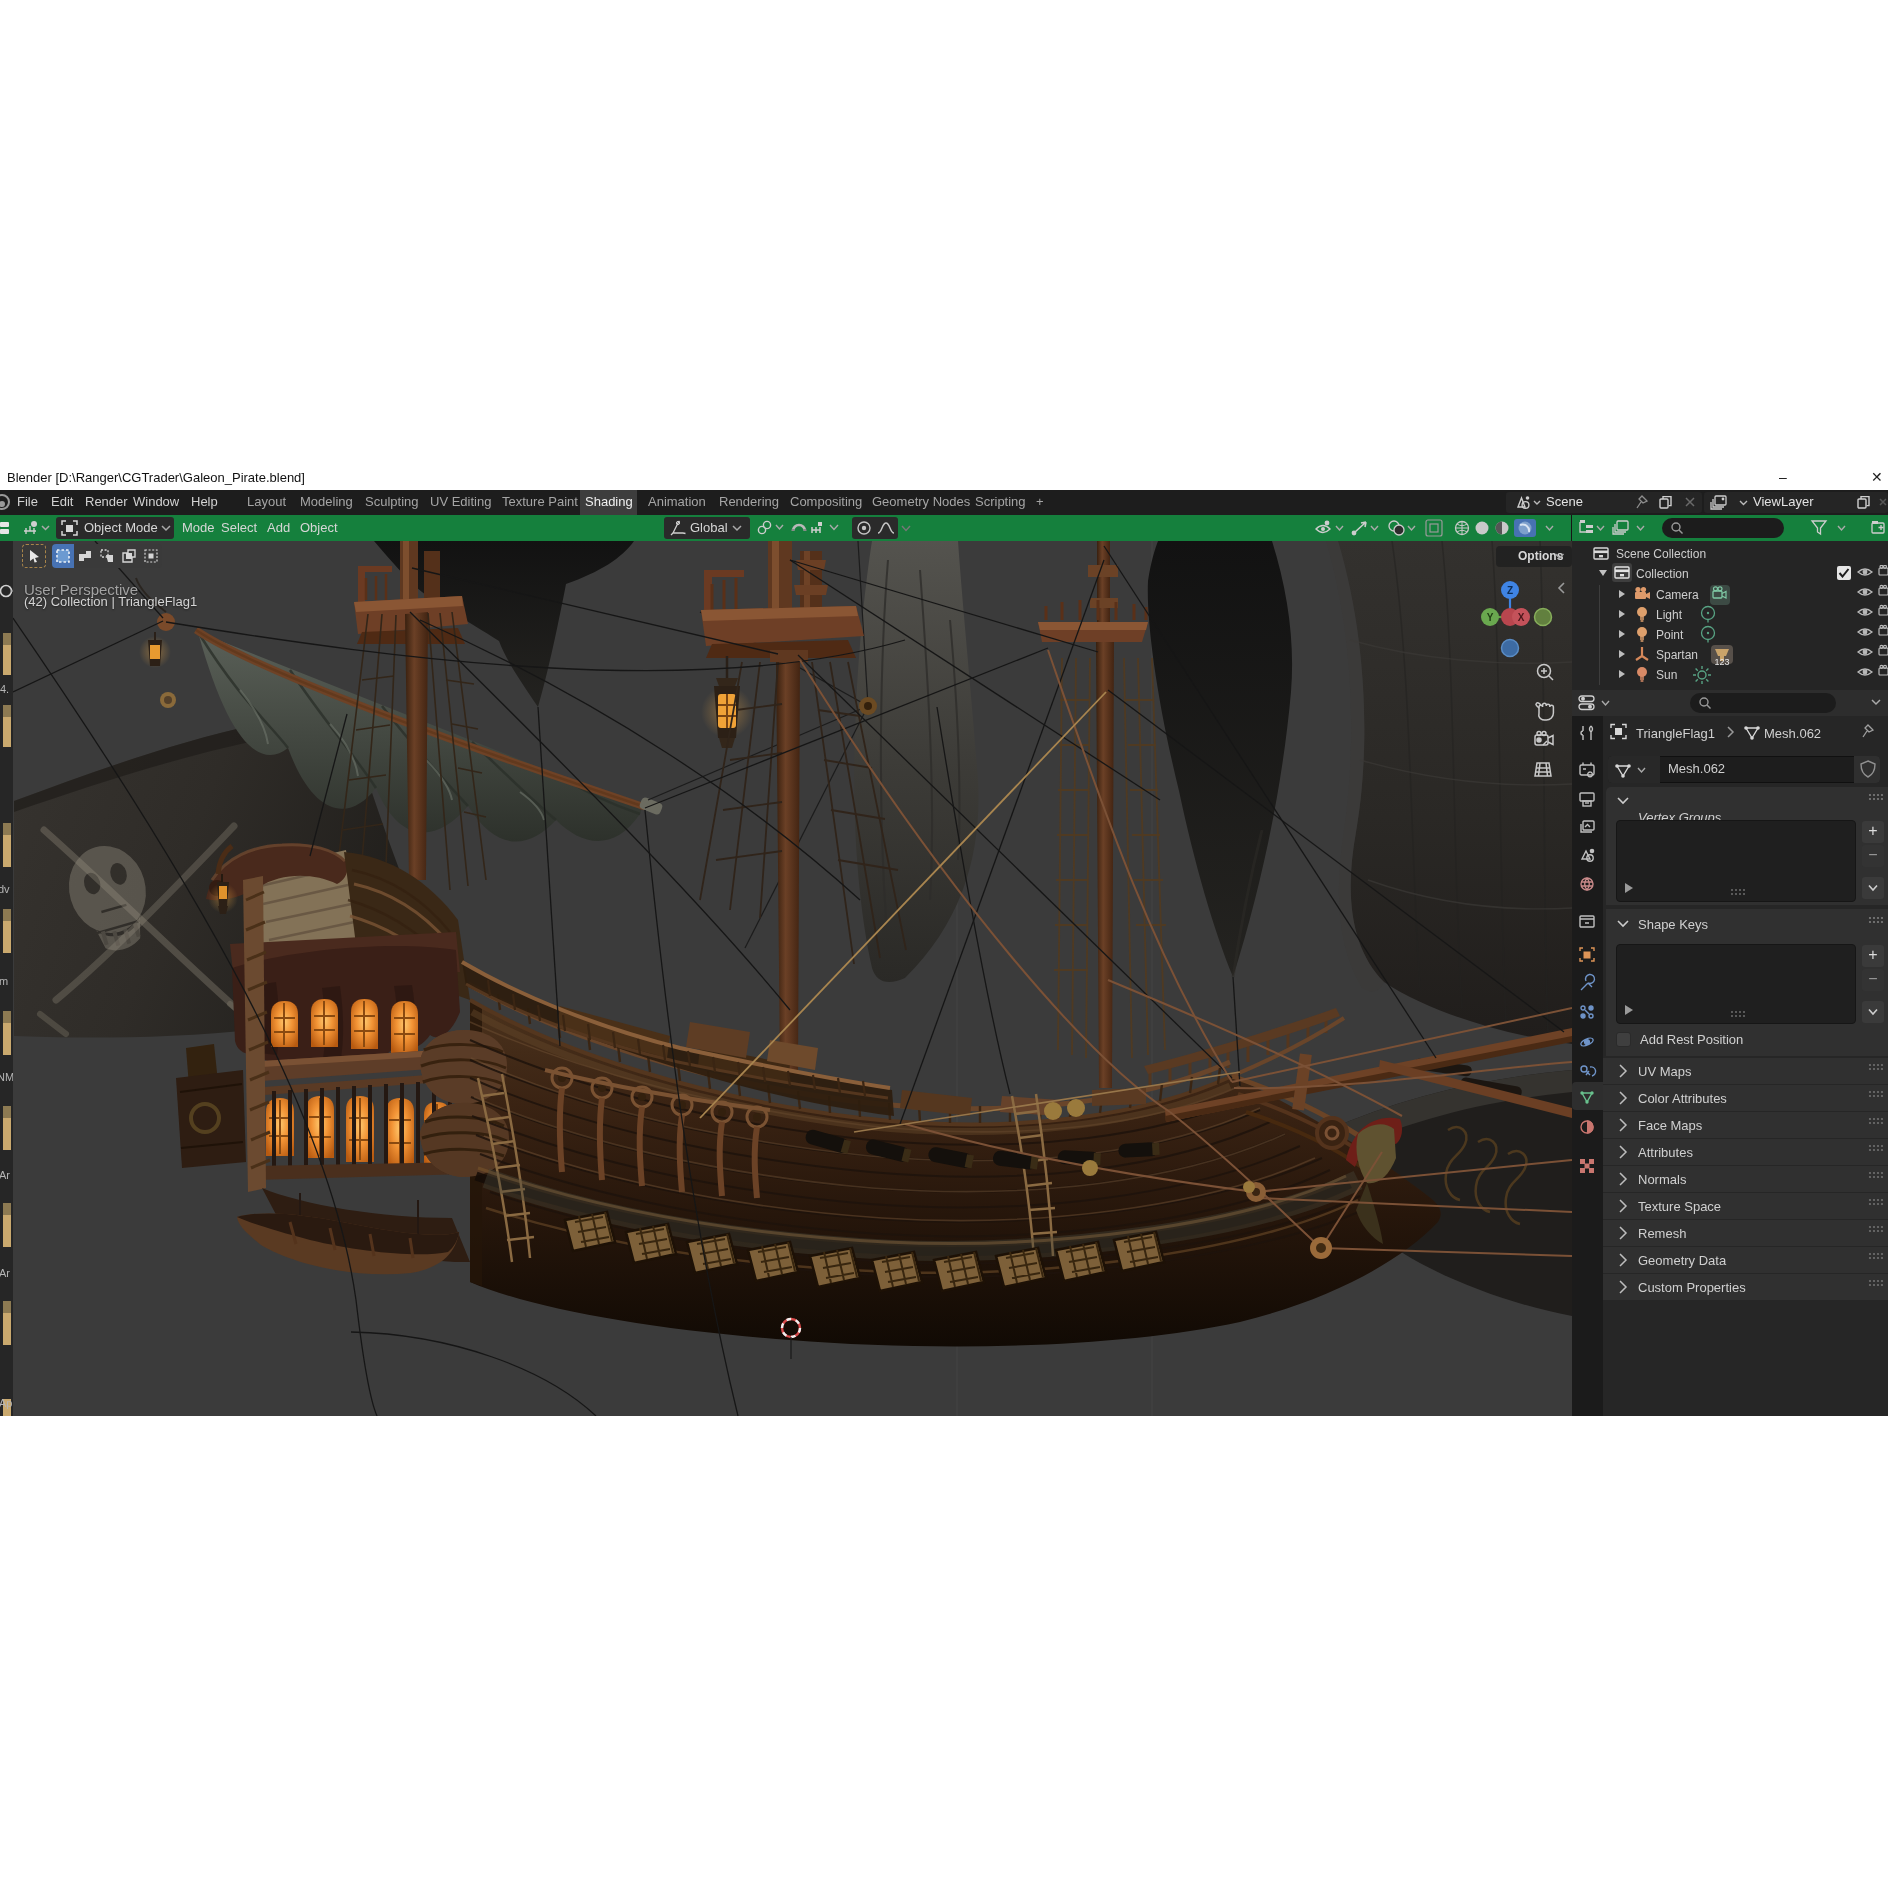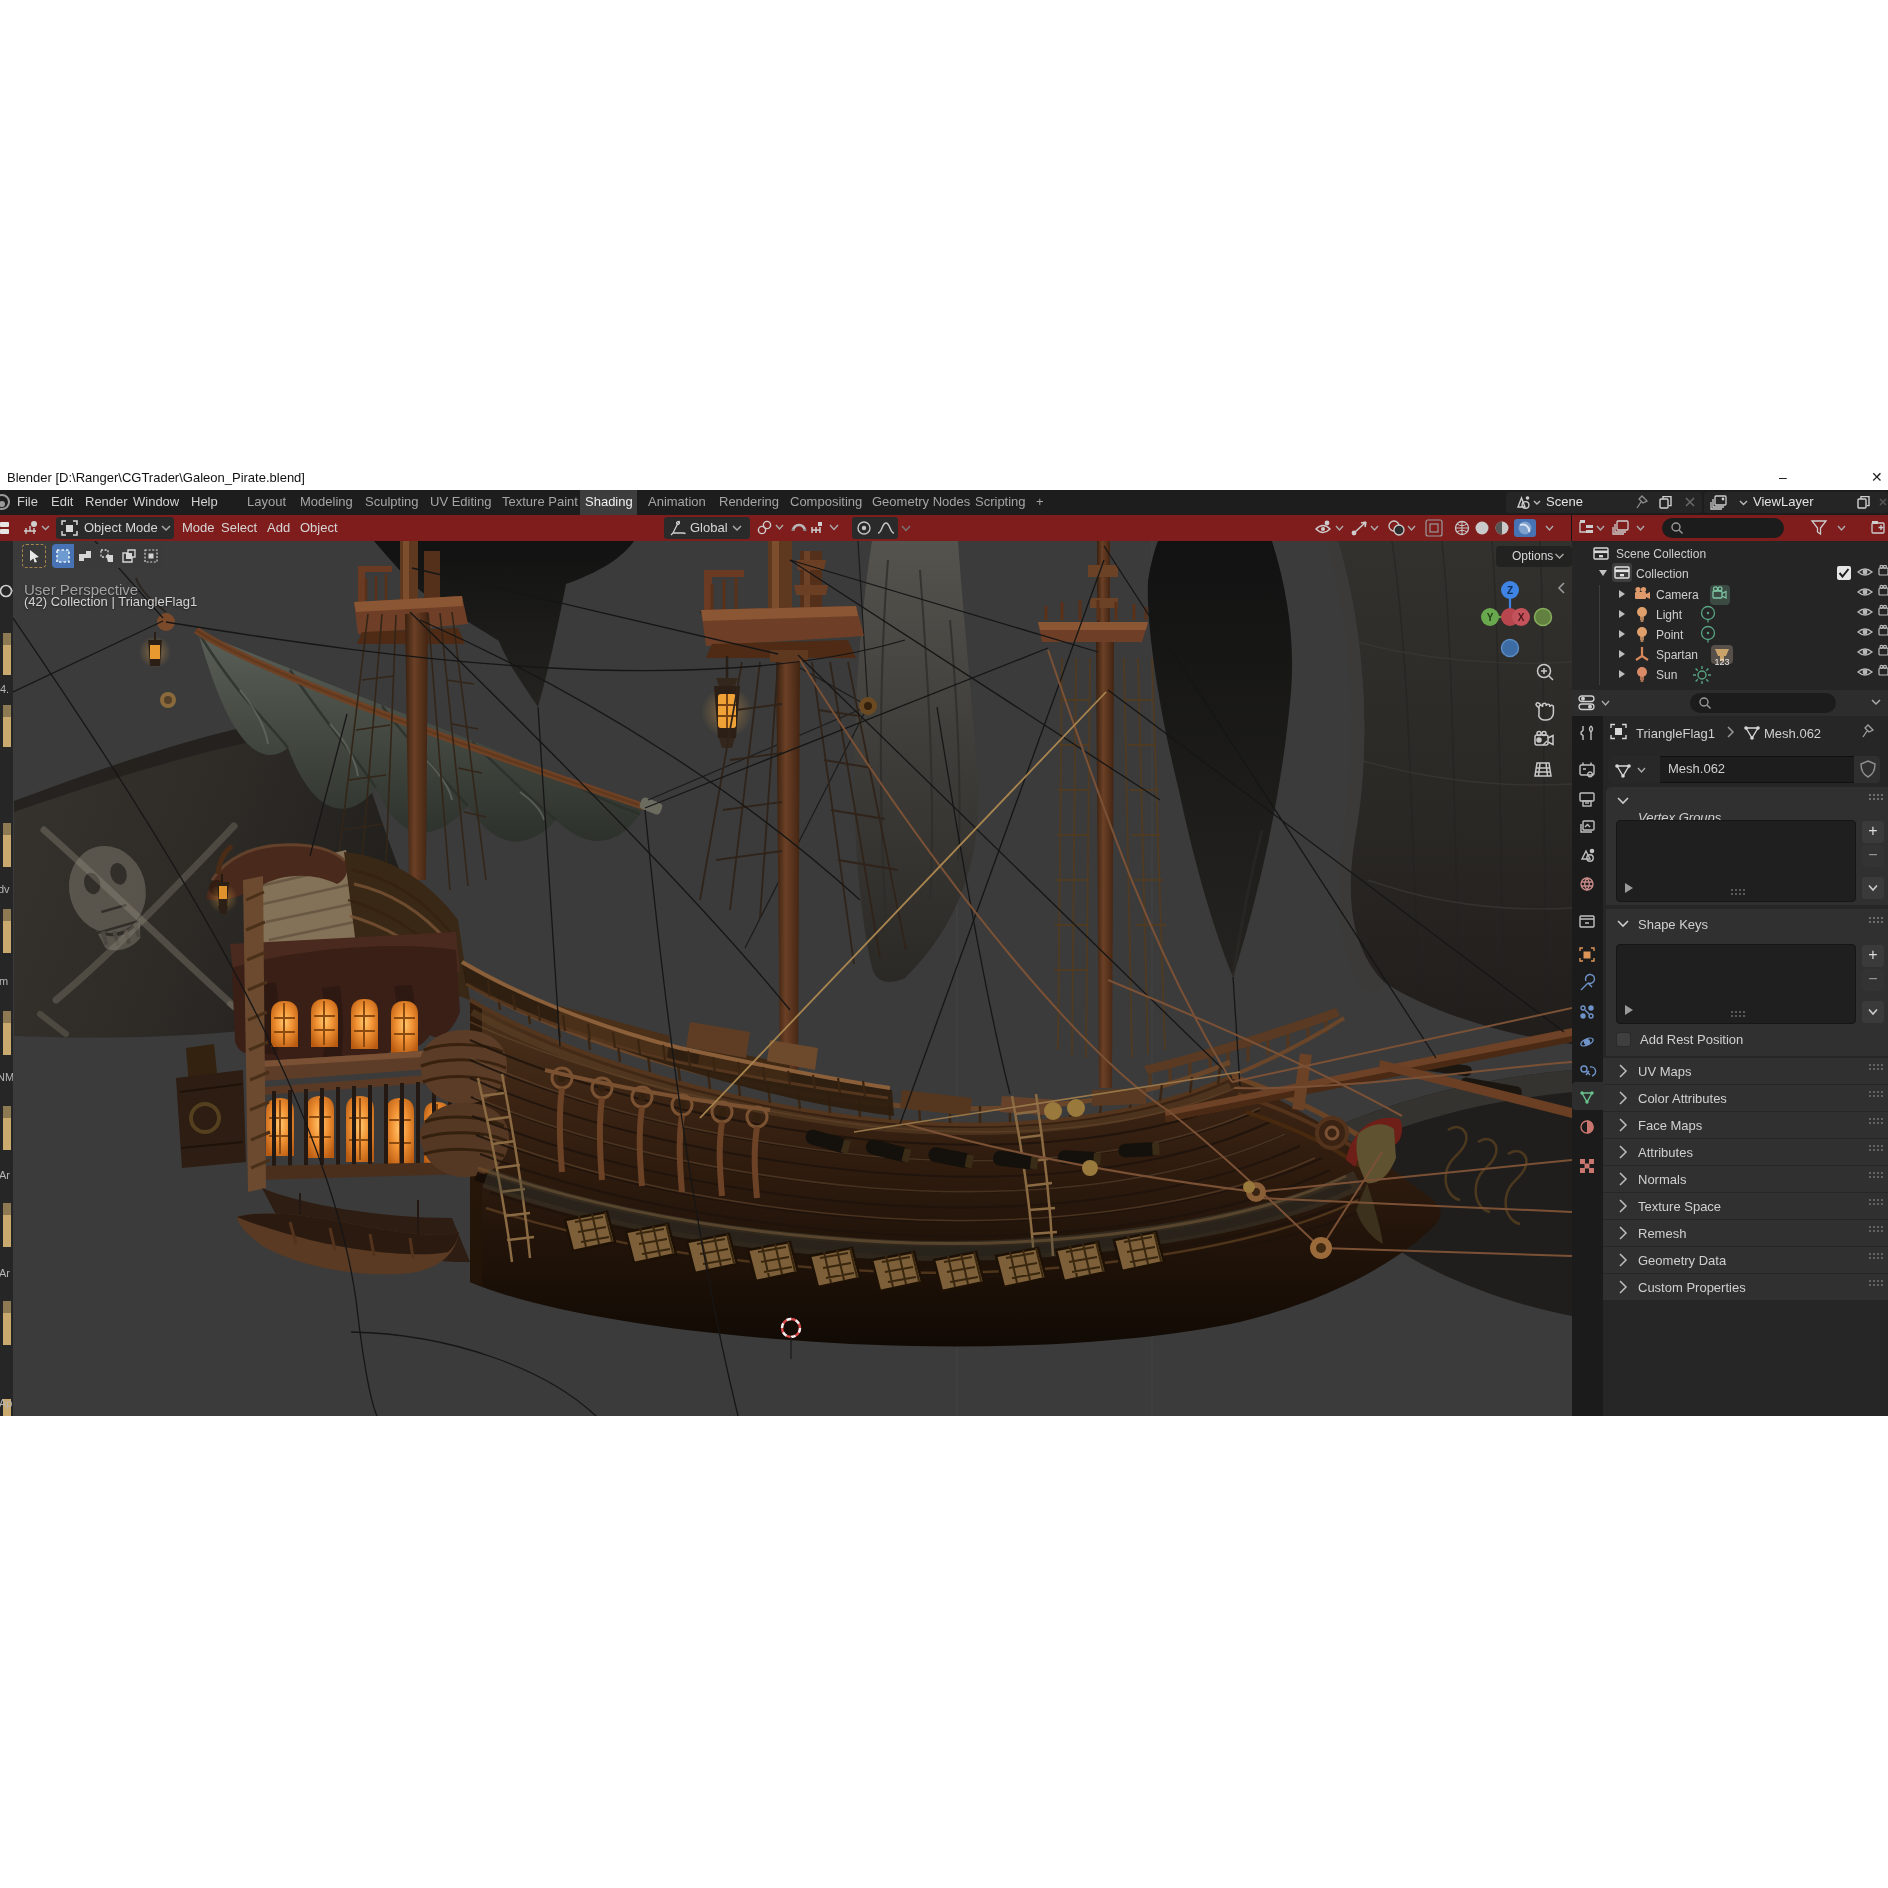--- a/index.html
+++ b/index.html
@@ -4,21 +4,21 @@
 <style>
   html,body{margin:0;padding:0;background:#ffffff;width:1888px;height:1888px;overflow:hidden;}
   *{box-sizing:border-box;font-family:"Liberation Sans",sans-serif;}
   .abs{position:absolute;}
   #titlebar{position:absolute;left:0;top:466px;width:1888px;height:24px;background:#ffffff;color:#111;font-size:13px;}
   #titletext{position:absolute;left:7px;top:4px;}
   .winbtn{position:absolute;top:3px;color:#222;font-size:14px;}
   #topbar{position:absolute;left:0;top:490px;width:1888px;height:25px;background:#1d1d1d;color:#c8c8c8;font-size:13px;}
   .mtxt{position:absolute;top:4px;color:#d2d2d2;}
   .tabtxt{position:absolute;top:4px;color:#a5a5a5;}
-  #hdrrow{position:absolute;left:0;top:515px;width:1888px;height:26px;background:#7f1d1d;font-size:13px;color:#d6d6d6;}
+  #hdrrow{position:absolute;left:0;top:515px;width:1888px;height:26px;background:#15803d;font-size:13px;color:#d6d6d6;}
   #viewport{position:absolute;left:13px;top:541px;width:1559px;height:875px;background:#3b3b3b;overflow:hidden;}
   #sliver{position:absolute;left:0;top:541px;width:13px;height:875px;background:#262626;overflow:hidden;}
   #outliner{position:absolute;left:1572px;top:541px;width:316px;height:149px;background:#252525;overflow:hidden;font-size:12px;color:#cecece;}
   #props{position:absolute;left:1572px;top:690px;width:316px;height:726px;background:#262626;overflow:hidden;font-size:13px;color:#d0d0d0;}
   .vline{position:absolute;background:#161616;}
   .widget{position:absolute;background:#252525;border-radius:3px;}
   .panelhdr{position:absolute;left:0;width:285px;background:#303030;color:#dedede;}
 </style>
 </head>
 <body>
@@ -775,21 +775,21 @@
       <path d="M1 4 h5 v-3 h7 v7 h-3 v5 H1 Z" fill="none" stroke="#d5d5d5" stroke-width="1.4"></path>
       <rect x="4" y="4" width="6" height="6" fill="#d5d5d5"></rect>
     </svg>
   <div class="abs" style="left:127px;top:3px;width:22px;height:24px;background:#3a3a3a;border-radius:0 4px 4px 0;"></div>
   <svg class="abs" style="left:131px;top:8px" width="14" height="14" viewBox="0 0 14 14">
       <rect x="1" y="1" width="12" height="12" fill="none" stroke="#d5d5d5" stroke-width="1.2" stroke-dasharray="2 1.6"></rect>
       <rect x="4.5" y="4.5" width="5" height="5" fill="#d5d5d5"></rect>
     </svg>
   
   <div class="abs" style="left:1483px;top:5px;width:76px;height:21px;background:#202020d9;border-radius:4px;color:#d8d8d8;font-size:12px;">
-    <span style="position:absolute;left:16px;top:3px;">Options</span>
+    <span style="position:absolute;left:22px;top:3px;font-weight:bold;">Options</span>
     <svg style="position:absolute;left:58px;top:7px" width="11" height="8" viewBox="0 0 11 8">
         <path d="M1.5 1 l4 4 l4 -4" stroke="#aaa" stroke-width="1.4" fill="none"></path>
       </svg>
   </div>
   
   <div class="abs" style="left:11px;top:40px;color:#a3a3a3;font-size:15px;text-shadow:0 1px 2px rgba(0,0,0,.5);">User Perspective</div>
   <div class="abs" style="left:11px;top:53px;color:#d4d4d4;font-size:13px;text-shadow:0 1px 2px rgba(0,0,0,.5);">(42) Collection | TriangleFlag1</div>
   
   <svg class="abs" style="left:1455px;top:30px" width="100" height="260" viewBox="0 0 100 260">
     <g stroke-width="2.2">

